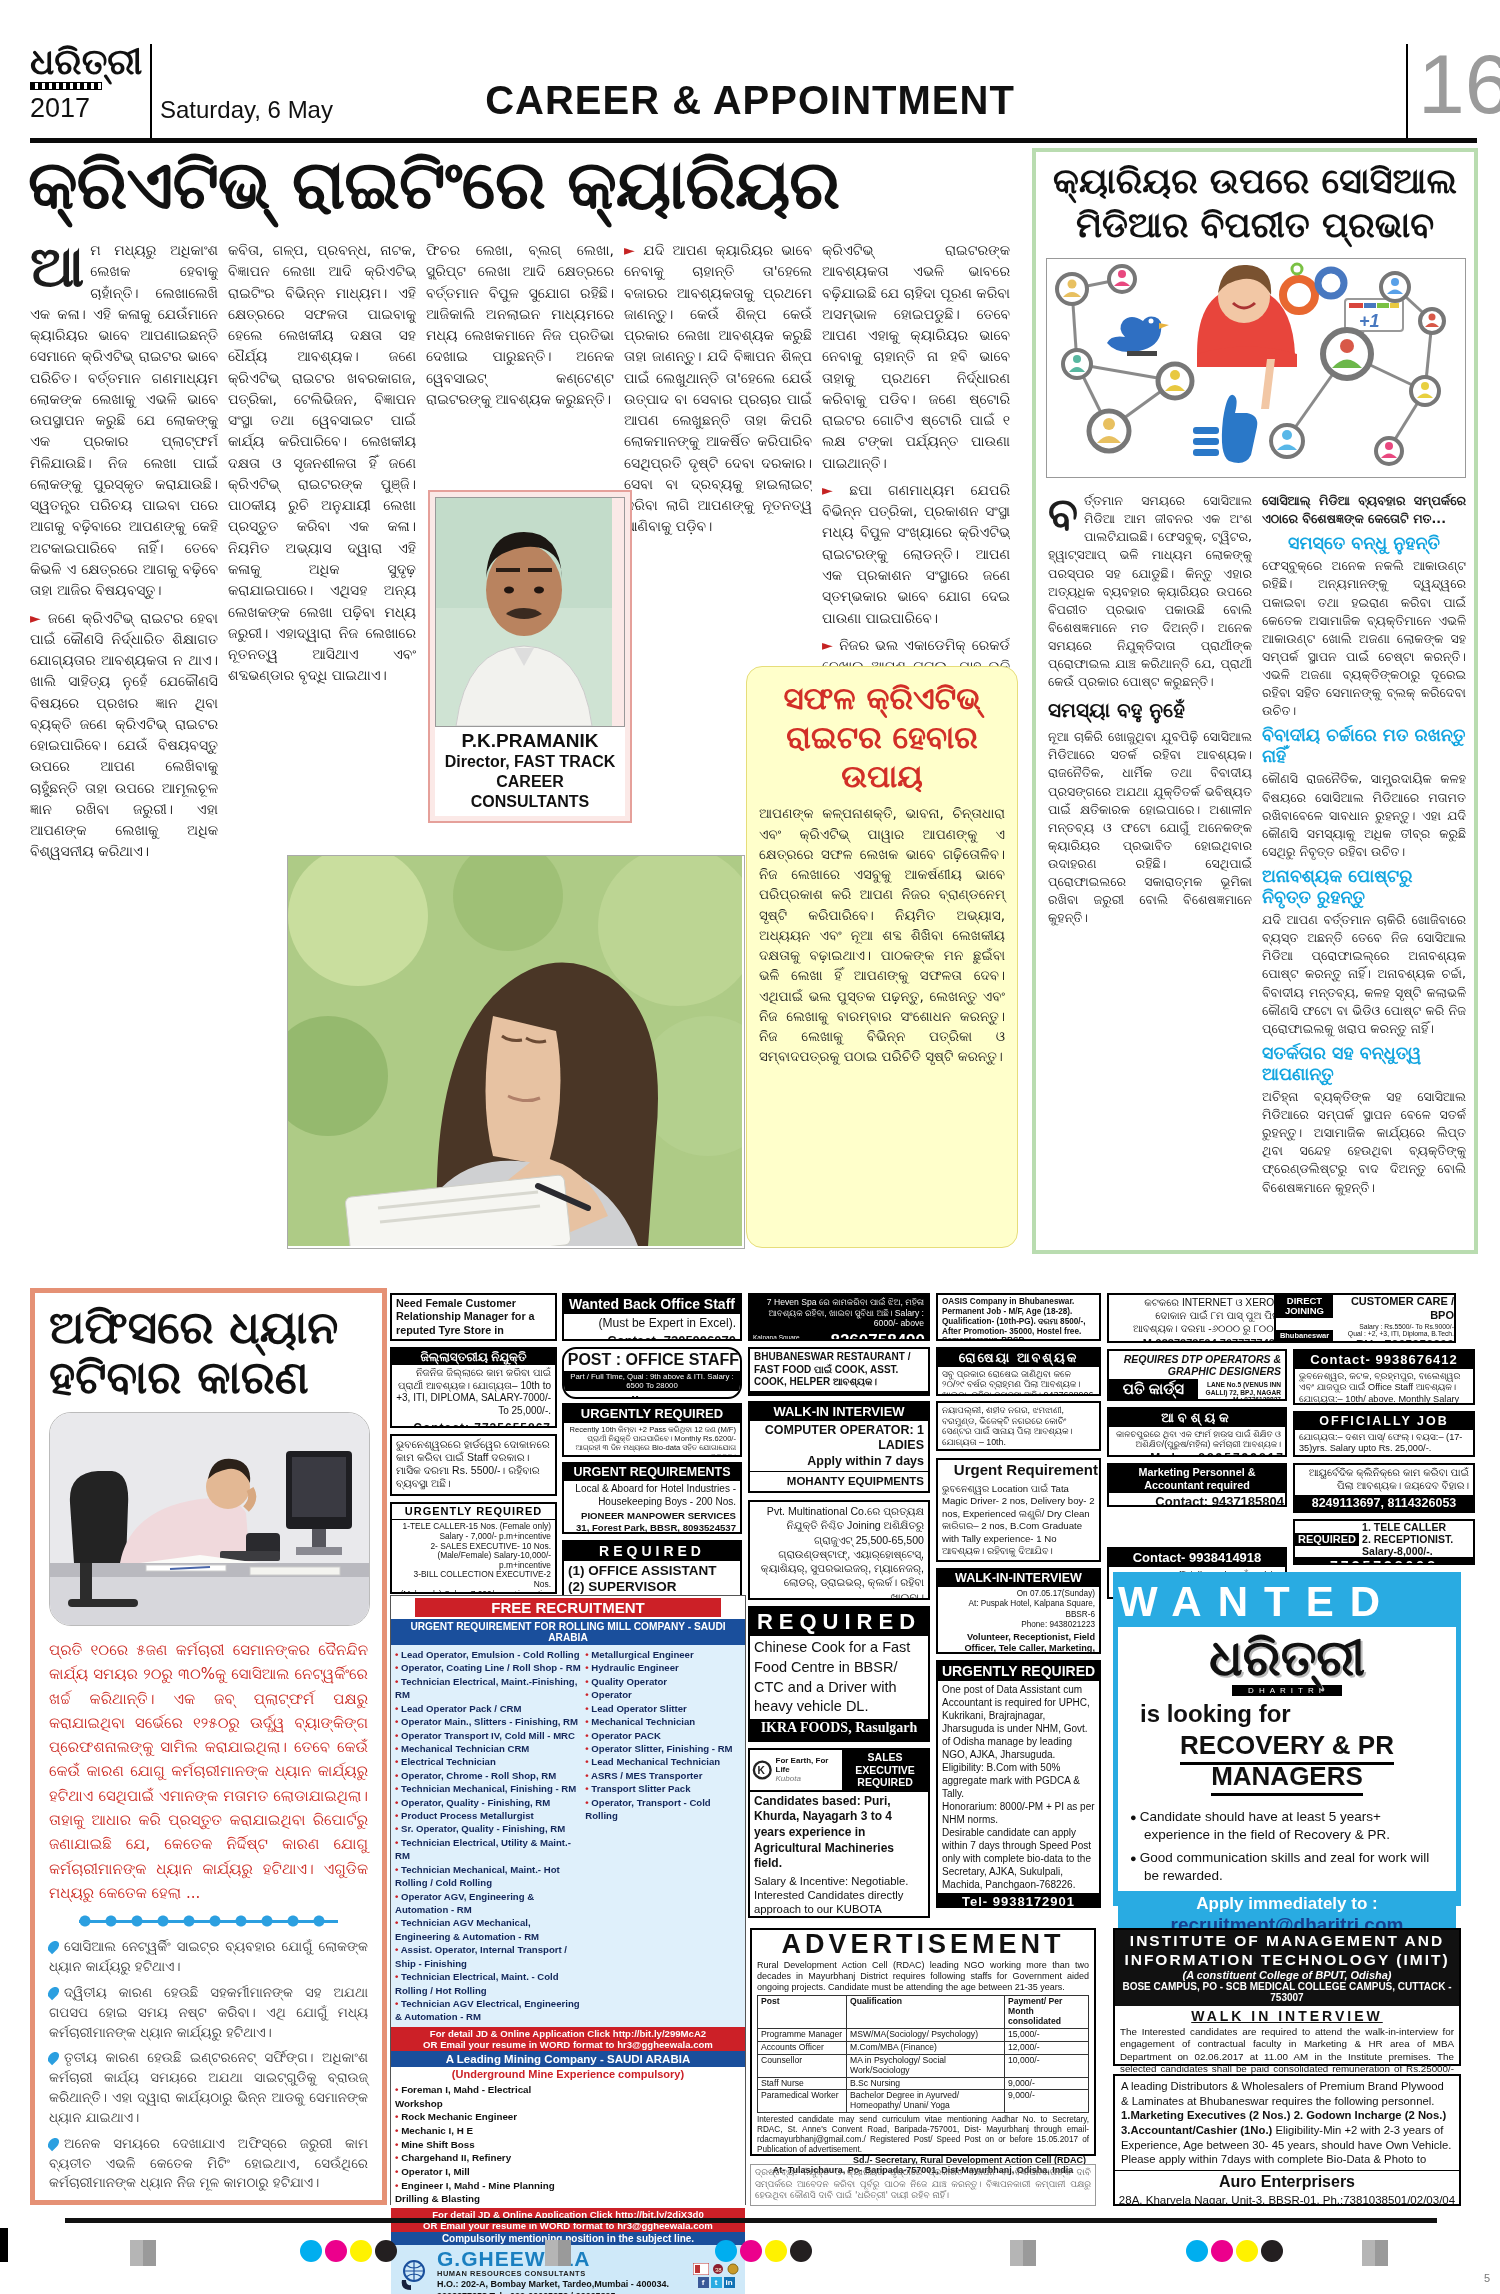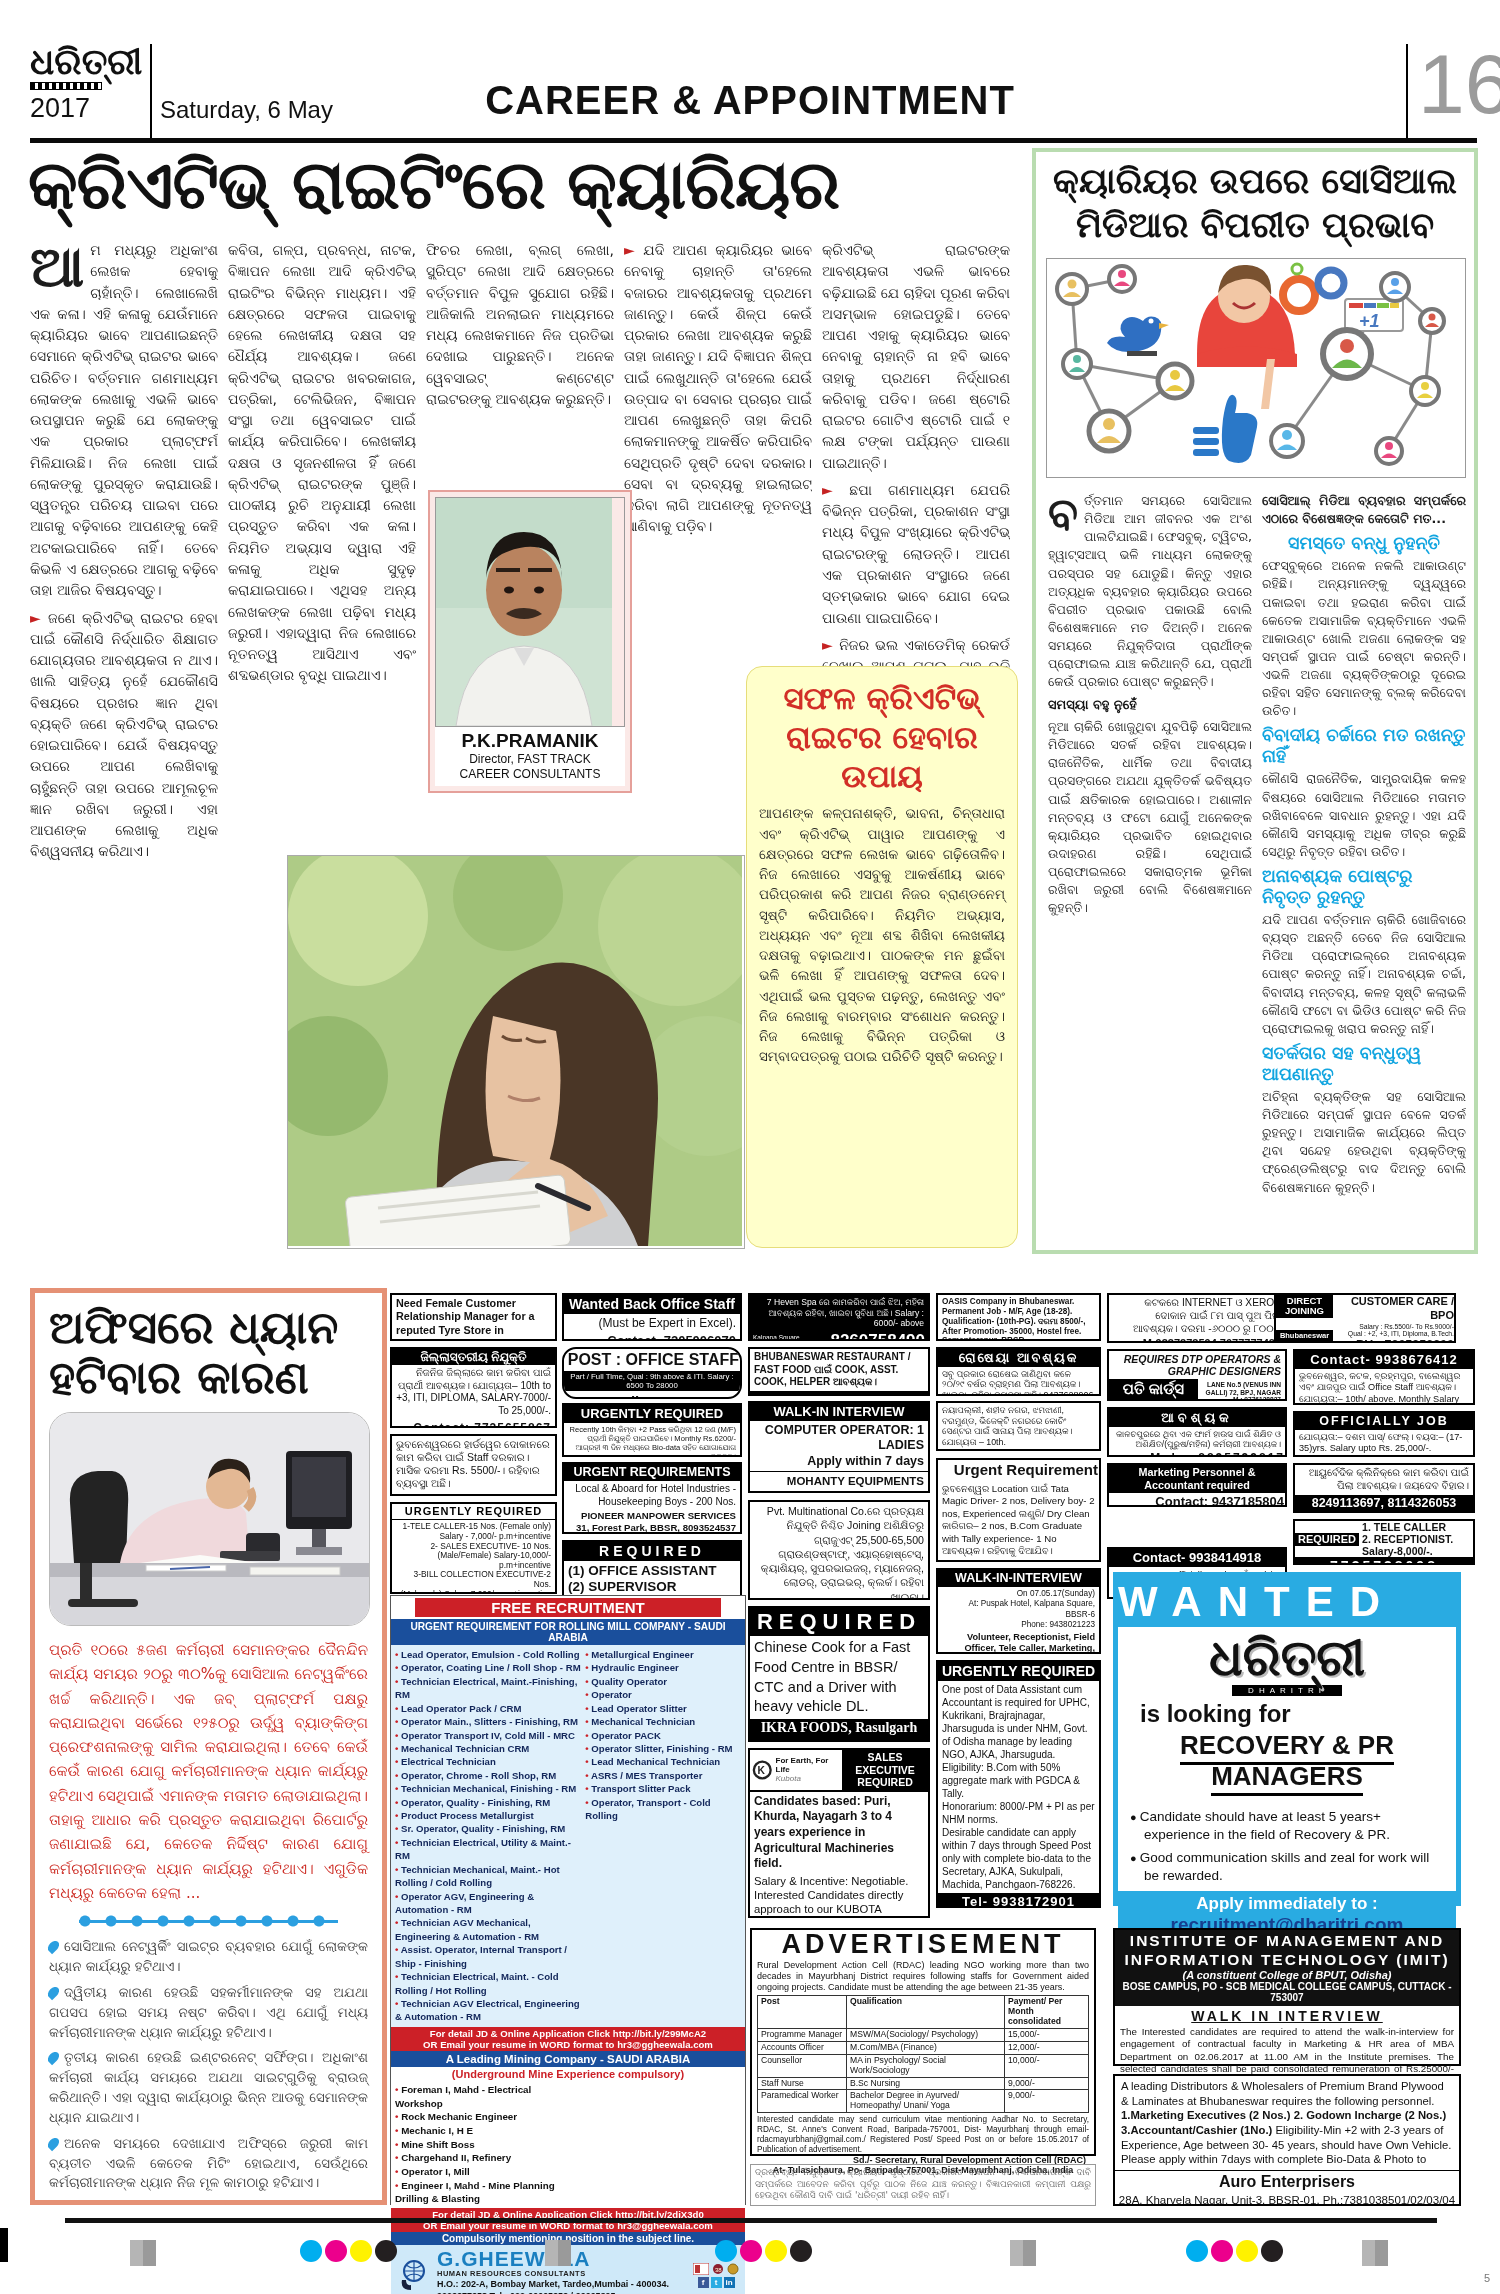--- a/index.html
+++ b/index.html
@@ -30,37 +30,37 @@
   .col{position:absolute;width:188px;top:240px;height:1008px;font-size:14px;line-height:1.52;
        overflow:hidden;color:#1c1c1c}
   .col p{margin:0 0 6px 0;text-align:justify;white-space:pre-line}
   .drop{float:left;font-size:56px;line-height:.85;font-weight:bold;margin:3px 6px 0 0}
   .arrow-p::before{content:"► ";color:#c52222;font-weight:bold}
 
   .pkbox{left:428px;top:490px;width:190px;background:#fbe9e7;border:2px solid #e5a09a;padding:5px;z-index:5}
   .pkbox .ph{height:228px;border:1px solid #999;overflow:hidden}
   .pkcap{background:#fff;text-align:center;padding:3px 1px 4px}
   .pkcap .nm{font-size:19px;font-weight:bold;font-family:"Liberation Sans",sans-serif}
-  .pkcap .rl{font-size:12px;font-weight:normal;font-family:"Liberation Sans",sans-serif;line-height:1.25}
+  .pkcap .rl{font-size:16px;font-weight:bold;font-family:"Liberation Sans",sans-serif;line-height:1.25}
 
   .womanphoto{left:287px;top:855px;width:456px;height:392px;border:1px solid #aaa;overflow:hidden;z-index:4}
 
   .tipsbox{left:746px;top:666px;width:272px;height:582px;background:#ffffcb;border:1px solid #e6dd7a;
      border-radius:16px;padding:10px 12px;z-index:6;box-sizing:border-box;overflow:hidden}
   .tipsbox h3{margin:2px 0 8px;color:#d22f27;font-size:31px;line-height:1.25;text-align:center;font-weight:bold}
   .tipsbox .tb{font-size:13.5px;line-height:1.5;text-align:justify;color:#222}
 
   
   .socialbox{left:1032px;top:148px;width:446px;height:1106px;border:4px solid #b9dcb0;background:#fff;
      box-sizing:border-box;z-index:3}
   .socialbox .hl{text-align:center;font-size:35px;font-weight:bold;line-height:1.25;margin-top:8px}
   .simg{position:absolute;left:10px;top:106px;width:418px;height:218px;border:1px solid #999;background:#fff}
   .scol{position:absolute;top:340px;height:752px;overflow:hidden;font-size:12.6px;line-height:1.44;color:#1d1d1d}
   .scol p{margin:0 0 5px;text-align:justify;white-space:pre-line}
-  .scol .bh{font-weight:bold;font-size:13px;margin:2px 0 3px;color:#111}
+  .scol .bh{font-weight:bold;font-size:20px;margin:2px 0 3px;color:#111}
   .cyanh{color:#12a5e0;font-weight:bold;font-size:17.5px;margin:3px 0 3px;line-height:1.2}
 
   
   .focusbox{left:30px;top:1288px;width:357px;height:917px;border:5px solid #e59175;box-sizing:border-box;
      padding:10px 14px;overflow:hidden;background:#fff}
   .focusbox .fh{font-size:45px;font-weight:bold;line-height:1.1}
   .officeimg{width:100%;height:212px;border-radius:22px;overflow:hidden;margin:10px 0 12px;border:1px solid #bbb}
   .redpara{color:#cc2a22;font-size:15px;line-height:1.62;text-align:justify}
   .beads{height:12px;margin:10px 30px;position:relative}
   .beads::before{content:"";position:absolute;left:0;right:0;top:5px;height:3px;background:#2b9fe0}

